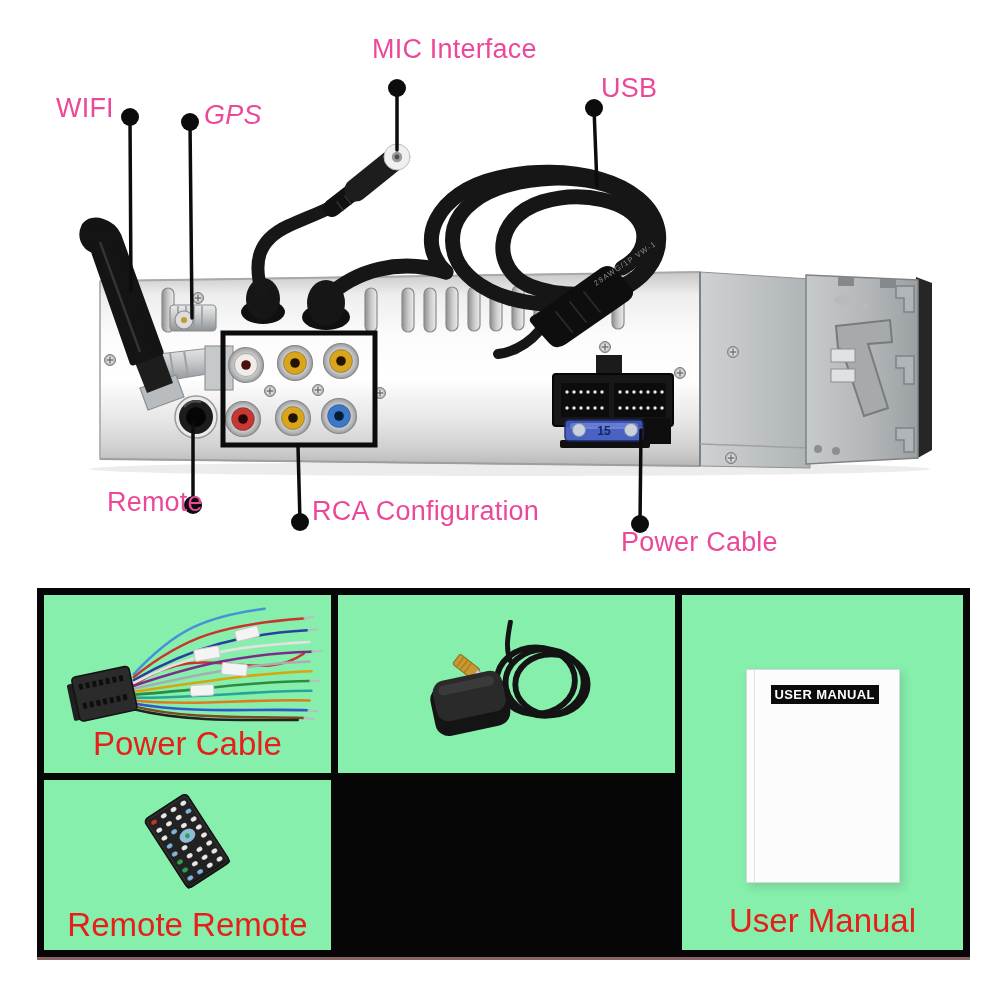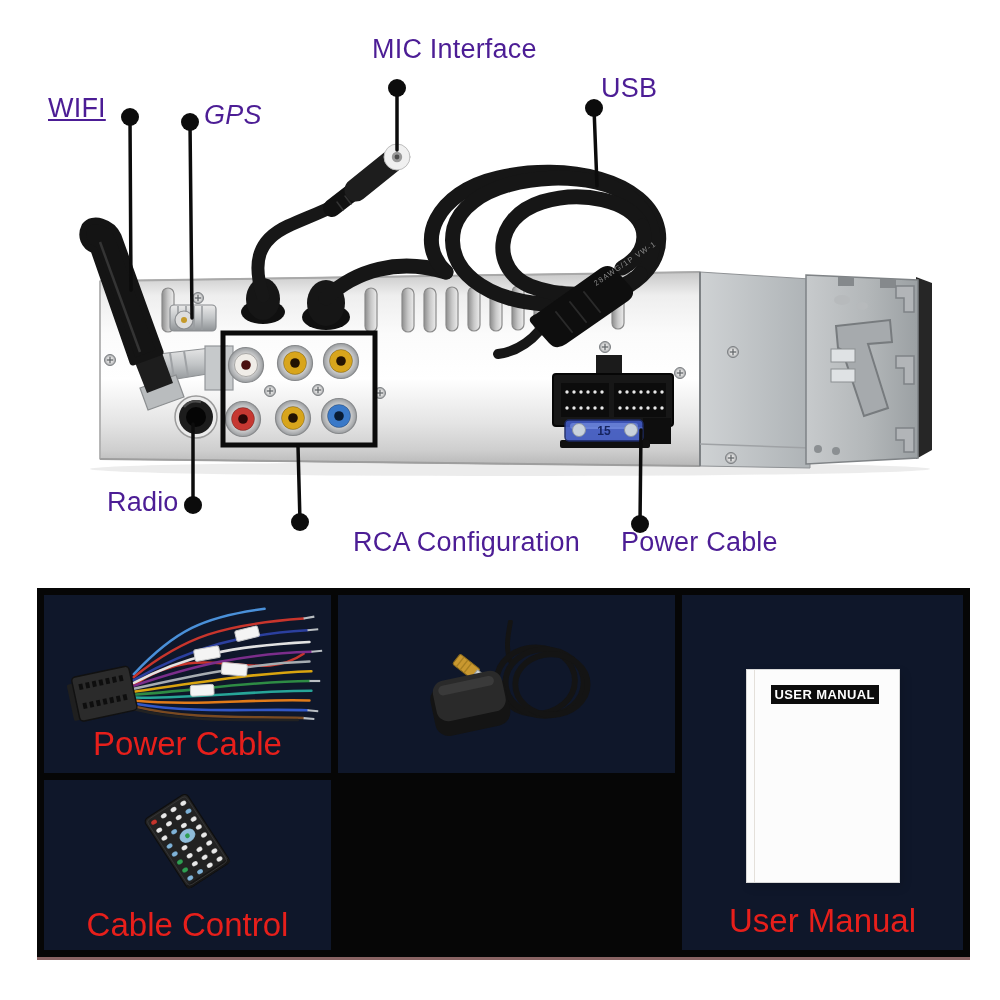--- a/index.html
+++ b/index.html
@@ -2,29 +2,29 @@
 <html><head>
 <meta charset="utf-8">
 <style>
   html,body { margin:0; padding:0; background:#ffffff; }
   body { width:1000px; height:1000px; position:relative; overflow:hidden;
          font-family:"Liberation Sans", sans-serif; }
   .stage { position:absolute; left:0; top:0; width:1000px; height:1000px; }
   svg text { font-family:"Liberation Sans", sans-serif; }
 
   
-  .callout { position:absolute; color:#4c1d95; font-size:27px; line-height:1;
+  .callout { position:absolute; color:#ec4899; font-size:27px; line-height:1;
              white-space:nowrap; letter-spacing:0.2px; }
 
   
   .pack-table { position:absolute; left:37px; top:588px; width:933px; height:369px;
                 box-sizing:border-box; background:#060606; border:7px solid #060606;
                 display:grid; grid-template-columns:287px 337px 1fr;
                 grid-template-rows:178px 1fr; gap:7px; }
-  .cell { background:#0f172a; display:flex; flex-direction:column; overflow:hidden; }
+  .cell { background:#86efac; display:flex; flex-direction:column; overflow:hidden; }
   .cell-art { flex:1 1 auto; display:flex; align-items:center; justify-content:center; }
   .cell-art svg { display:block; }
   .cell-label { flex:0 0 auto; text-align:center; color:#e71f1b; font-size:33px;
                 line-height:1; padding-bottom:13px; }
   .cell-user-manual { grid-column:3; grid-row:1 / 3; }
   .table-underline { position:absolute; left:37px; top:957px; width:933px; height:3px;
                      background:#4a0f10; opacity:0.65; }
 
   
   .booklet { width:152px; height:212px; margin:52px auto 0 auto; background:#fcfcfc;
@@ -295,26 +295,26 @@
       <circle cx="130" cy="117" r="9"></circle>
       <circle cx="190" cy="122" r="9"></circle>
       <circle cx="397" cy="88" r="9"></circle>
       <circle cx="594" cy="108" r="9"></circle>
       <circle cx="193" cy="505" r="9"></circle>
       <circle cx="300" cy="522" r="9"></circle>
       <circle cx="640" cy="524" r="9"></circle>
     </g>
   </svg>
 
-  <div class="callout" style="left:48px;top:95px;text-decoration:underline;">WIFI</div>
+  <div class="callout" style="left:56px;top:95px;">WIFI</div>
   <div class="callout" style="left:204px;top:102px;font-style:italic;">GPS</div>
   <div class="callout" style="left:372px;top:36px;">MIC Interface</div>
   <div class="callout" style="left:601px;top:75px;">USB</div>
-  <div class="callout" style="left:107px;top:489px;">Radio</div>
-  <div class="callout" style="left:312px;top:529px;margin-left:41px;">RCA Configuration</div>
+  <div class="callout" style="left:107px;top:489px;">Remote</div>
+  <div class="callout" style="left:312px;top:498px;">RCA Configuration</div>
   <div class="callout" style="left:621px;top:529px;">Power Cable</div>
 
   <div class="pack-table">
 
     <div class="cell">
       <div class="cell-art">
         <svg width="280" height="128" viewBox="0 0 287 131">
           <g fill="none" stroke-linecap="round" stroke-width="2.6">
             <path d="M 88,79 C 130,34 160,20 222,12" stroke="#4a90d9"></path>
             <path d="M 88,82 C 140,40 180,28 262,22" stroke="#c8352c"></path>
@@ -444,18 +444,18 @@
               <use href="#rb" x="-11" y="44" fill="#e9e9e9"></use>
             <use href="#rb" x="11" y="44" fill="#e9e9e9"></use>
               <use href="#rb" x="33" y="44" fill="#e9e9e9"></use>
             <use href="#rb" x="-33" y="62" fill="#7fb3d8"></use>
               <use href="#rb" x="-11" y="62" fill="#7fb3d8"></use>
             <use href="#rb" x="11" y="62" fill="#e9e9e9"></use>
               <use href="#rb" x="33" y="62" fill="#e9e9e9"></use>
           </g>
         </svg>
       </div>
-      <div class="cell-label">Cable Control</div>
+      <div class="cell-label">Remote Remote</div>
     </div>
   </div>
 
   <div class="table-underline"></div>
 </div>
 
 </body></html>

